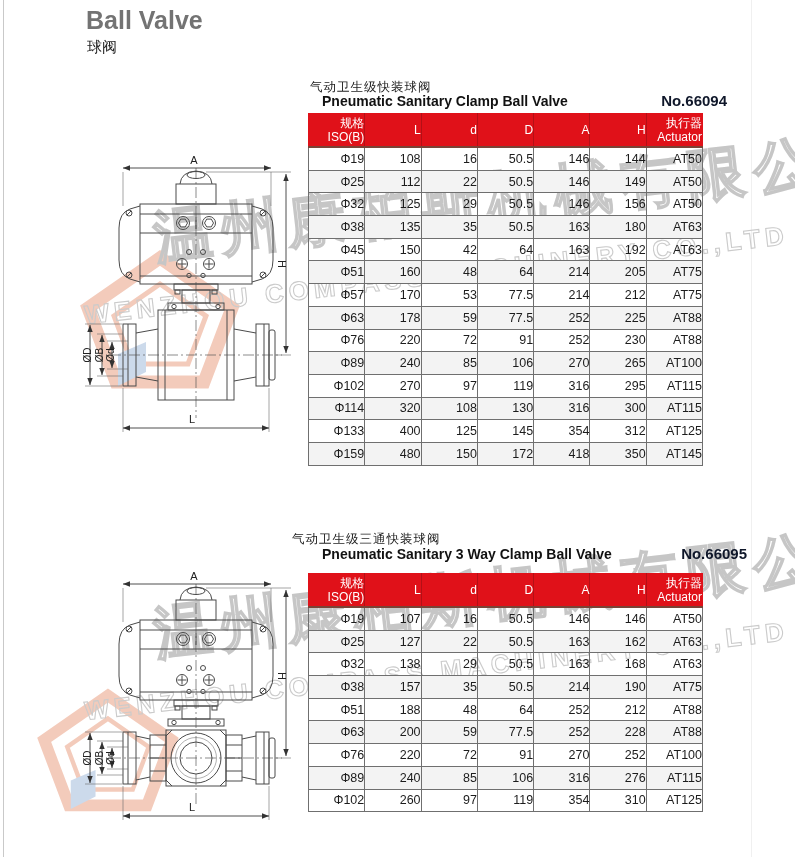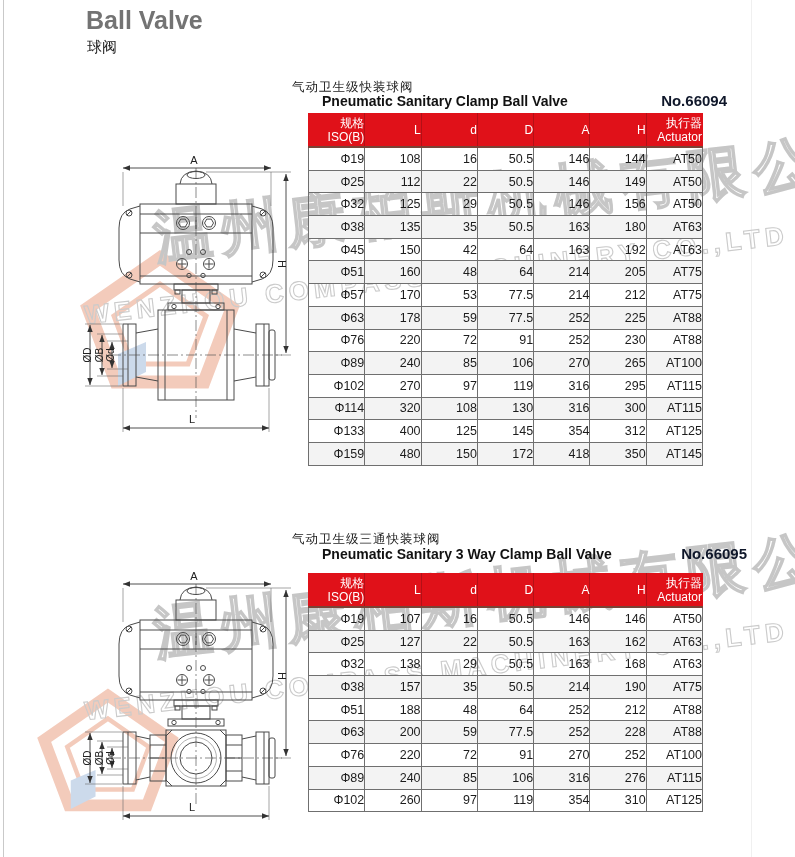--- a/index.html
+++ b/index.html
@@ -68,21 +68,21 @@
     <polygon points="46,104 74,92 74,122 46,136" fill="#a3bcdb"></polygon>
   </svg>
   <div class="wm" style="left:150px;top:596px;">
     <div class="wm-cn">温州康柏斯机械有限公司</div>
     <div class="wm-en">WENZHOU COMPASS MACHINERY CO.,LTD</div>
   </div>
 
   <div class="page-title">Ball Valve</div>
   <div class="page-subtitle">球阀</div>
 
-  <div class="sec-title-cn" style="left:292px;top:79px;">气动卫生级快装球阀</div>
+  <div class="sec-title-cn" style="left:310px;top:79px;">气动卫生级快装球阀</div>
   <div class="sec-title-en" style="left:310px;top:93px;">Pneumatic Sanitary Clamp Ball Valve</div>
   <div class="sec-no" style="left:627px;top:92px;">No.66094</div>
 
   <div class="tbl-wrap" style="top:113px;">
     <table class="spec-table">
         <thead>
           <tr>
             <th>规格
 ISO(B)</th>
             <th>L</th>

